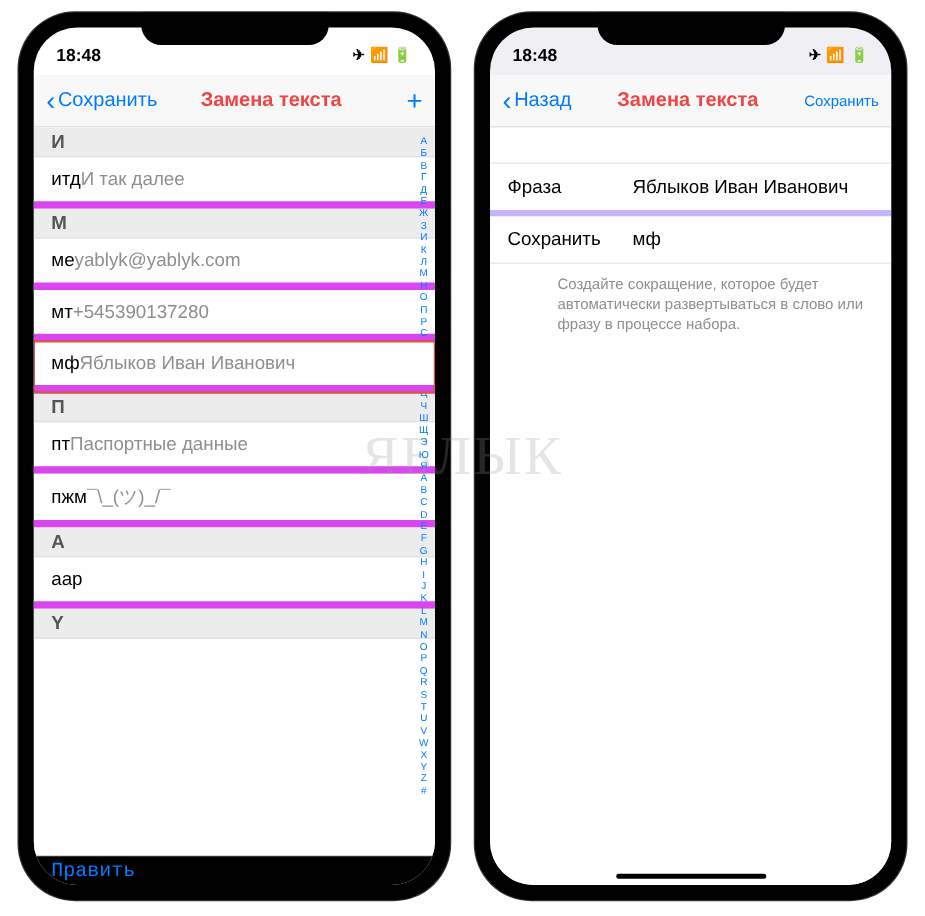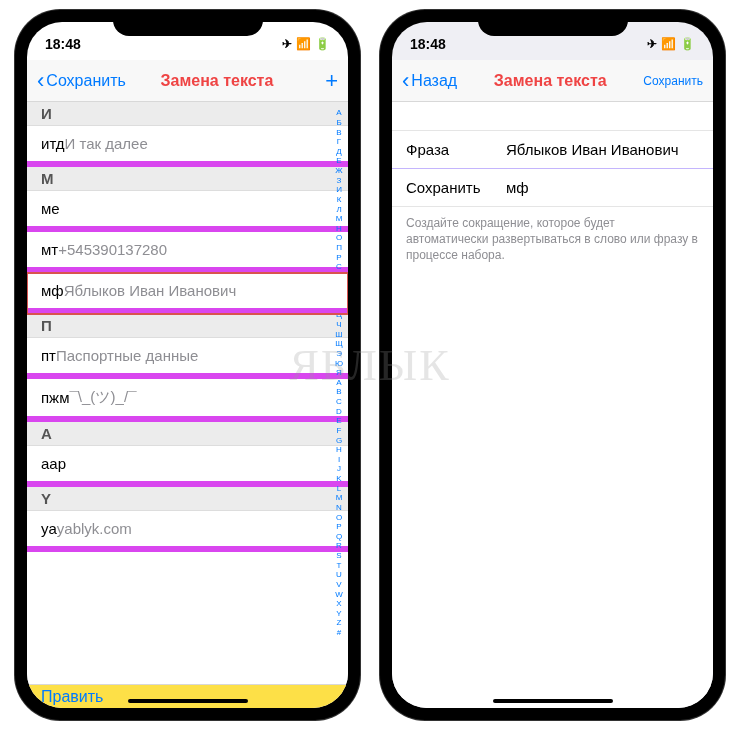--- a/index.html
+++ b/index.html
@@ -118,26 +118,27 @@
     flex-direction: column;
     justify-content: space-around;
     align-items: center;
     font-size: 8px;
     color: #007aff;
     padding: 6px 0;
   }
   .toolbar {
     height: 24px;
     border-top: 1px solid #d8d8d8;
-    background: #fde047;
+    background: #000000;
     display: flex;
     align-items: center;
     padding: 0 14px;
     color: #007aff;
     font-size: 16px;
+    font-family: Liberation Mono, monospace;
   }
   .home-ind {
     position: absolute;
     bottom: 5px;
     left: 50%;
     transform: translateX(-50%);
     width: 120px;
     height: 4px;
     background: #000;
     border-radius: 3px;
@@ -146,31 +147,32 @@
   .form-group {
     margin-top: 28px;
     border-top: 1px solid #e5e5e5;
     border-bottom: 1px solid #e5e5e5;
     background: #fff;
   }
   .form-row {
     display: flex;
     align-items: center;
     padding: 10px 14px;
-    border-bottom: 1px solid #c4b5fd;
+    border-bottom: 5px solid #c4b5fd;
     font-size: 15px;
   }
   .form-row:last-child { border-bottom: none; }
   .form-label { width: 100px; color: #000; }
   .form-value { color: #000; flex: 1; }
   .hint {
     font-size: 12px;
     color: #8e8e93;
     padding: 8px 14px;
     line-height: 1.35;
+    margin-left: 40px;
   }
   .screen2 { background: #efeff4; }
   .watermark {
     position: absolute;
     top: 50%;
     left: 50%;
     transform: translate(-50%, -50%);
     font-size: 44px;
     color: rgba(150,150,150,0.25);
     font-weight: 300;
@@ -204,20 +206,21 @@
     </div>
     <div class="content" id="left-list">
         <div class="section-header">И</div>
         <div class="row">
           <span class="key">итд</span>
           <span class="val">И так далее</span>
         </div>
         <div class="section-header">М</div>
         <div class="row">
           <span class="key">ме</span>
+          <span class="val">yablyk@yablyk.com</span>
         </div>
         <div class="row">
           <span class="key">мт</span>
           <span class="val">+545390137280</span>
         </div>
         <div class="row highlight">
           <span class="key">мф</span>
           <span class="val">Яблыков Иван Иванович</span>
         </div>
         <div class="section-header">П</div>
@@ -228,24 +231,20 @@
         <div class="row">
           <span class="key">пжм</span>
           <span class="val">¯\_(ツ)_/¯</span>
         </div>
         <div class="section-header">A</div>
         <div class="row">
           <span class="key">aap</span>
           <span class="val"><span class="apple-logo"></span></span>
         </div>
         <div class="section-header">Y</div>
-        <div class="row">
-          <span class="key">ya</span>
-          <span class="val">yablyk.com</span>
-        </div>
         <div class="index-bar">
           <span>А</span>
           <span>Б</span>
           <span>В</span>
           <span>Г</span>
           <span>Д</span>
           <span>Е</span>
           <span>Ж</span>
           <span>З</span>
           <span>И</span>

